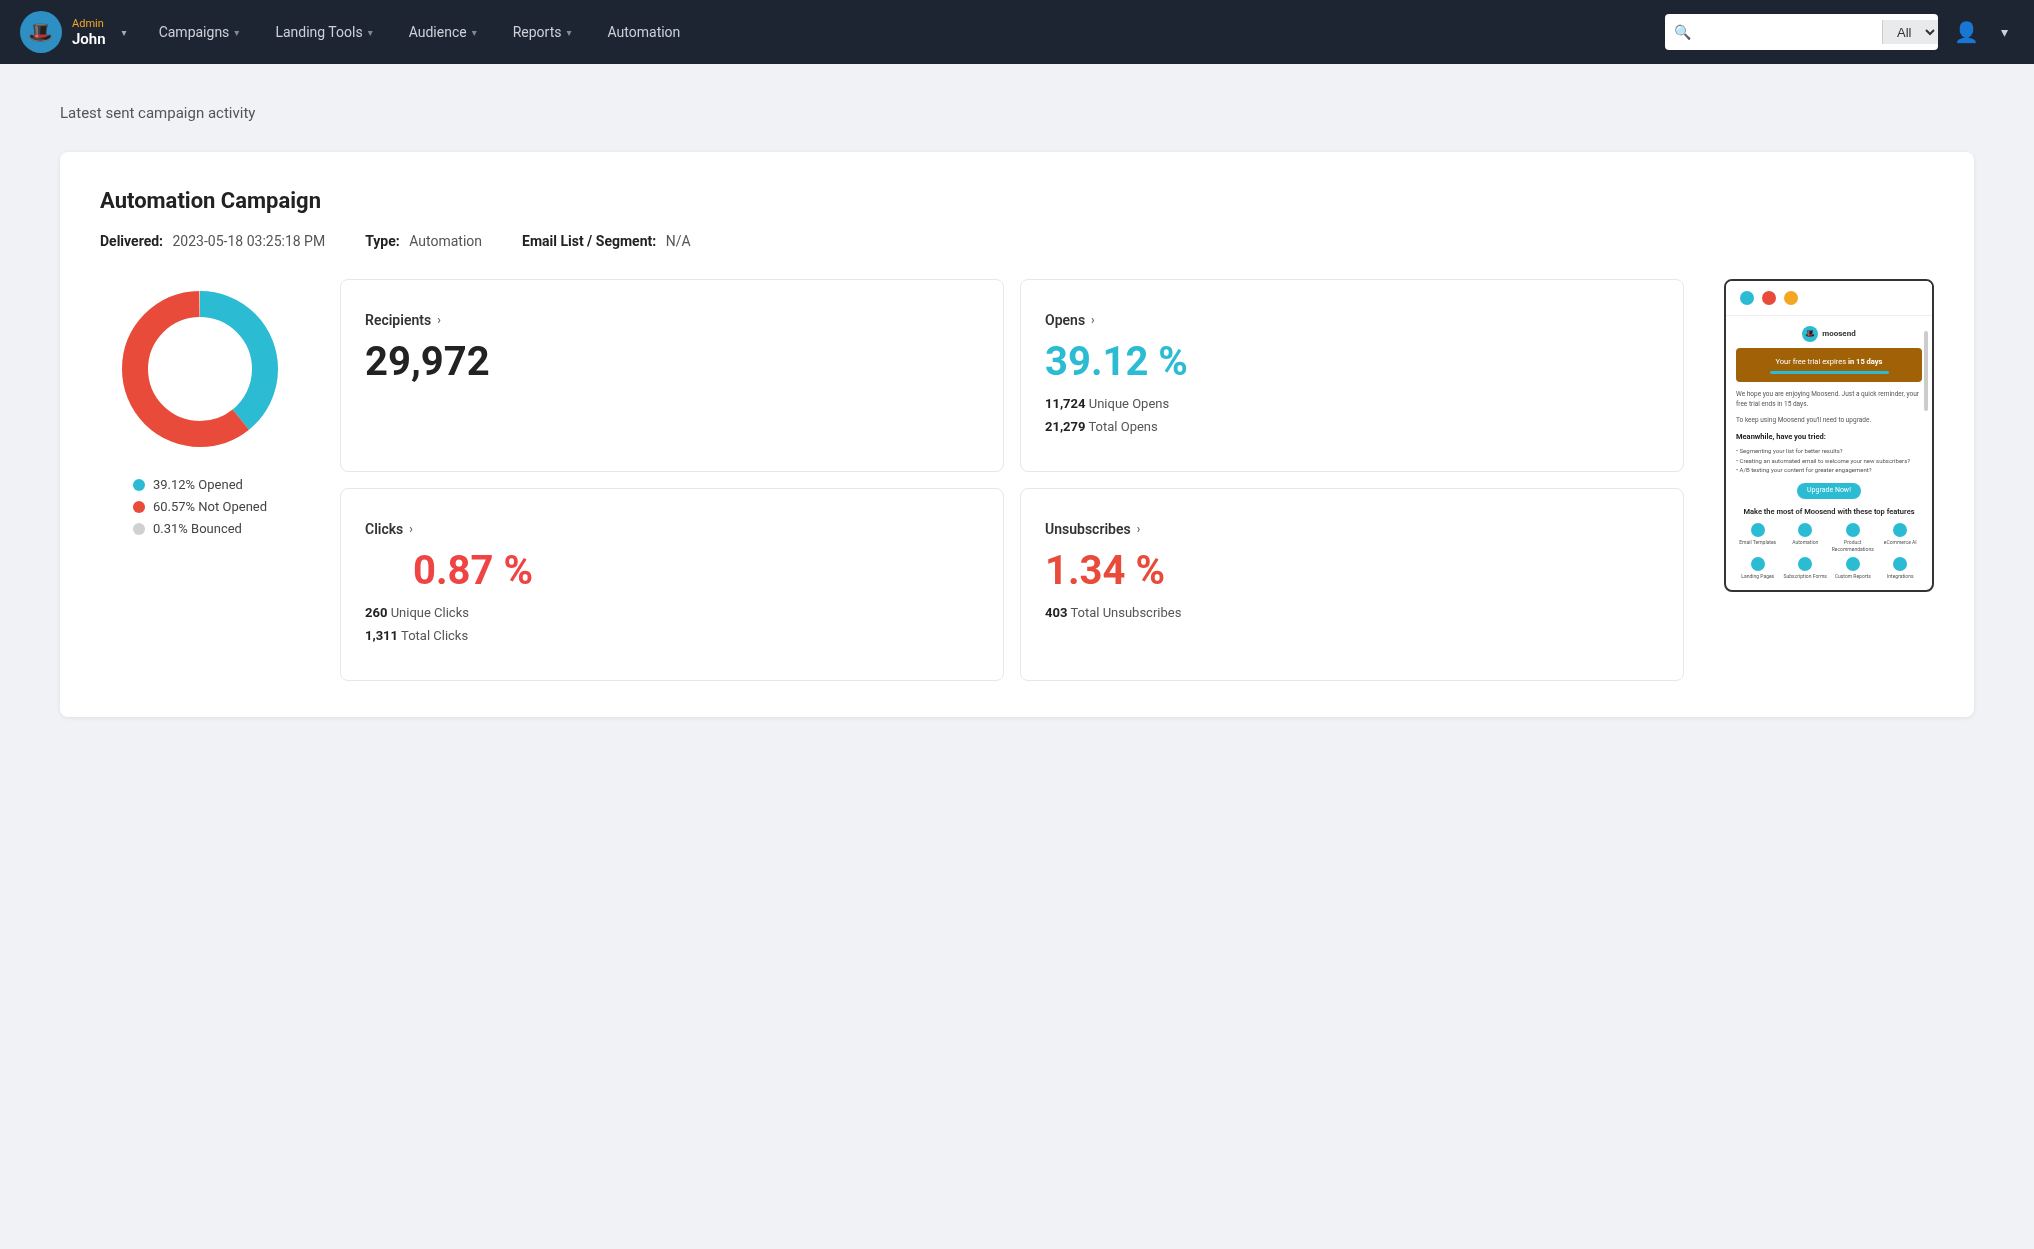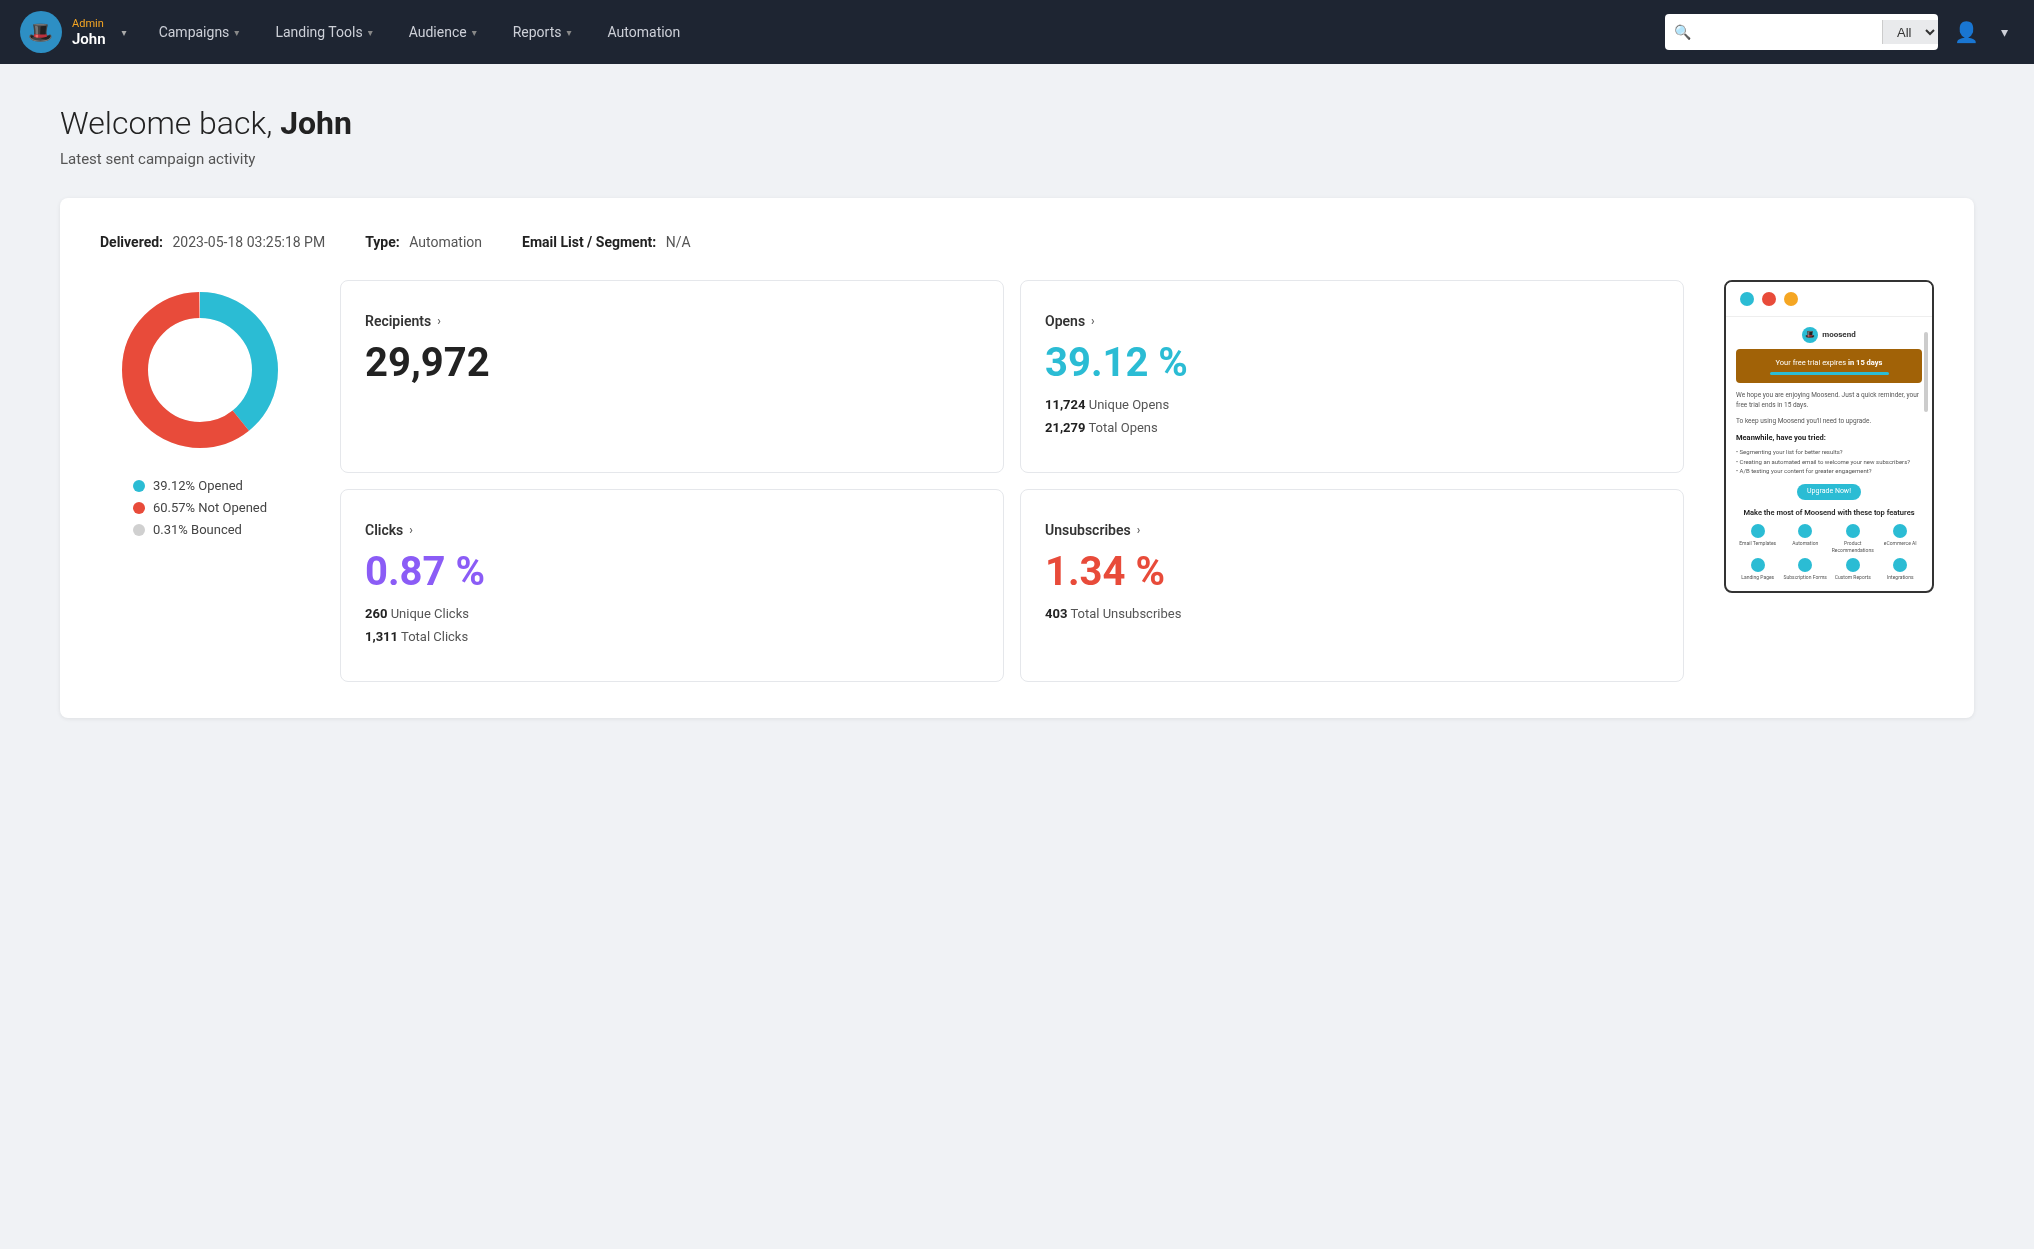--- a/index.html
+++ b/index.html
@@ -133,21 +133,21 @@
       padding: 32px 24px;
     }
     .stat-card-header {
       display: flex; align-items: center; gap: 6px;
       font-size: 14px; font-weight: 600; color: #333; margin-bottom: 14px;
       cursor: pointer;
     }
     .stat-card-header .chevron { font-size: 12px; color: #666; }
     .stat-big-number { font-size: 40px; font-weight: 700; color: #222; line-height: 1; margin-bottom: 10px; }
     .stat-big-number.cyan { color: #2bbcd4; }
-    .stat-big-number.yellow { color: #8b5cf6; }
+    .stat-big-number.yellow { color: #ef4444; margin-left: 48px; }
     .stat-big-number.red { color: #e84b3a; }
     .stat-details { font-size: 13px; color: #555; line-height: 1.8; }
     .stat-details strong { color: #222; font-weight: 700; }
 
     
     .email-preview-wrap {
       width: 210px; min-width: 210px;
       border: 2px solid #333;
       border-radius: 8px;
       overflow: hidden;
@@ -248,26 +248,24 @@
       <select class="search-all-select">
         <option>All</option>
       </select>
     </div>
     <span class="nav-user-icon">👤</span>
     <span class="nav-user-icon" style="font-size:14px;">▾</span>
   </div>
 </nav>
 
 <div class="main-content">
-  <h1 class="welcome-title">
-    <span>Welcome back, </span><strong>John</strong>
-  </h1>
   <p class="welcome-subtitle">Latest sent campaign activity</p>
 
   <div class="campaign-card">
+    <h2 class="campaign-title">Automation Campaign</h2>
 
     <div class="campaign-meta">
       <span>
         <strong>Delivered:</strong>
         <span style="margin-left:6px;">2023-05-18 03:25:18 PM</span>
       </span>
       <span>
         <strong>Type:</strong>
         <span style="margin-left:6px;">Automation</span>
       </span>

